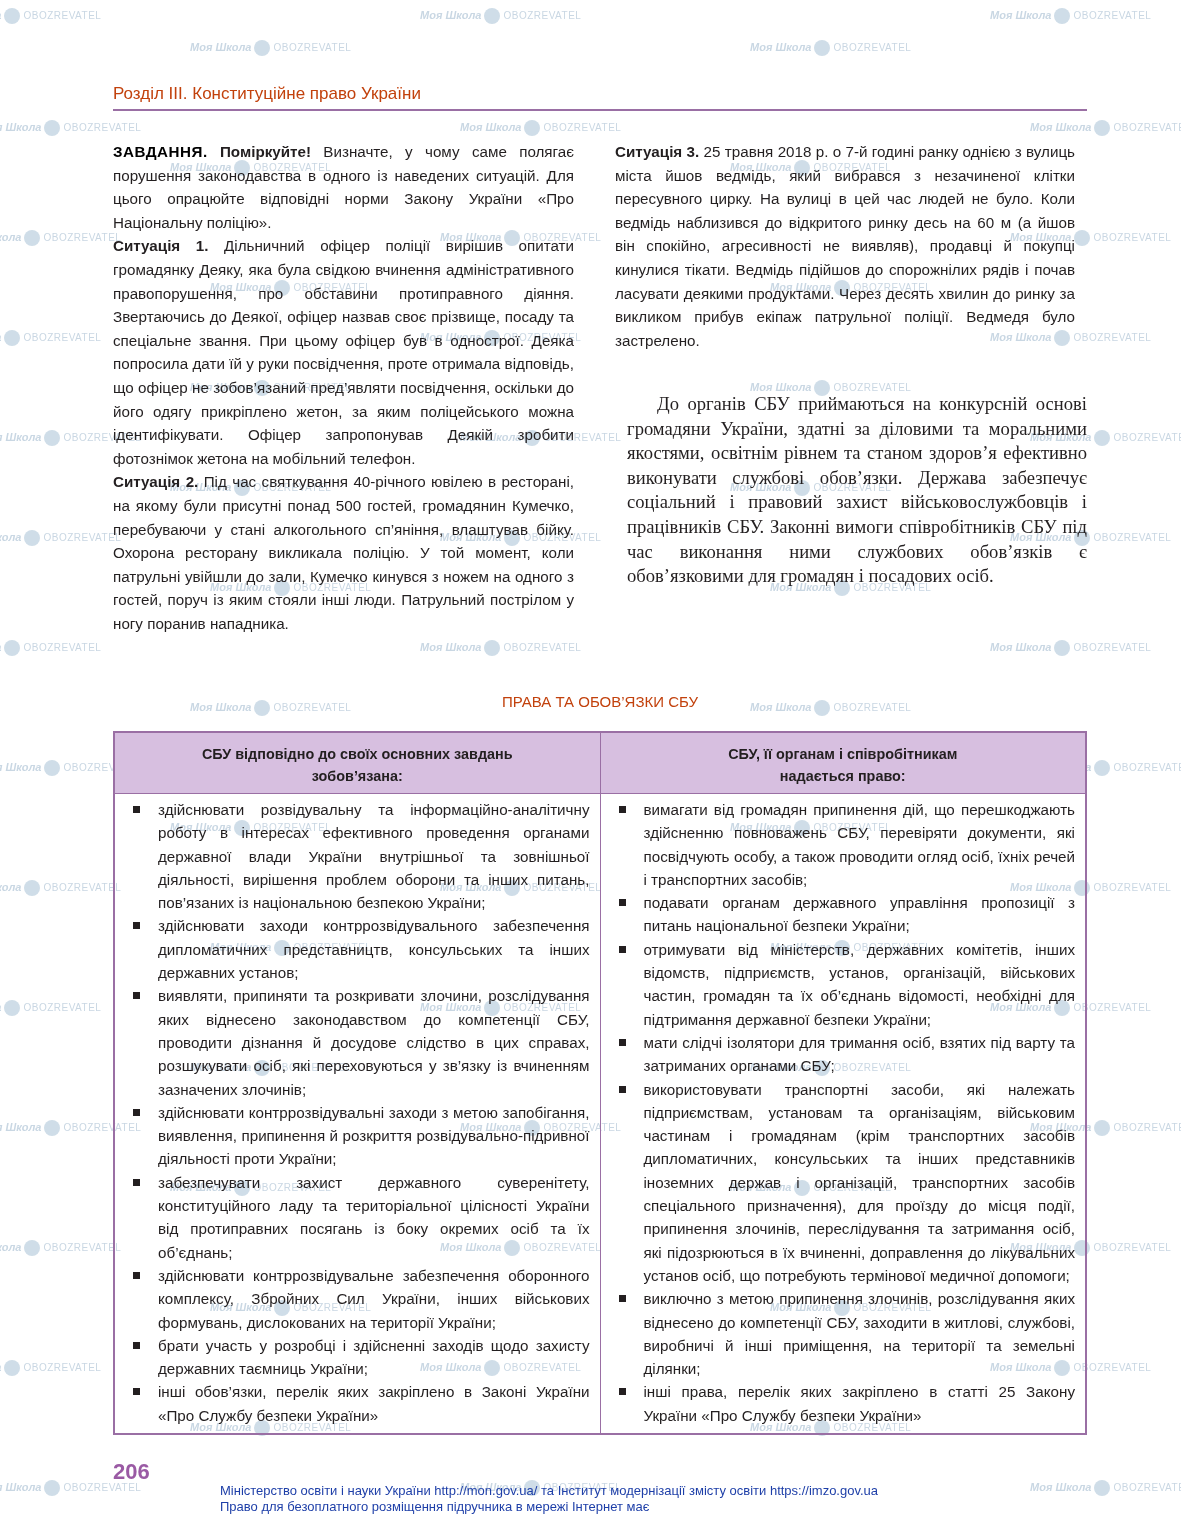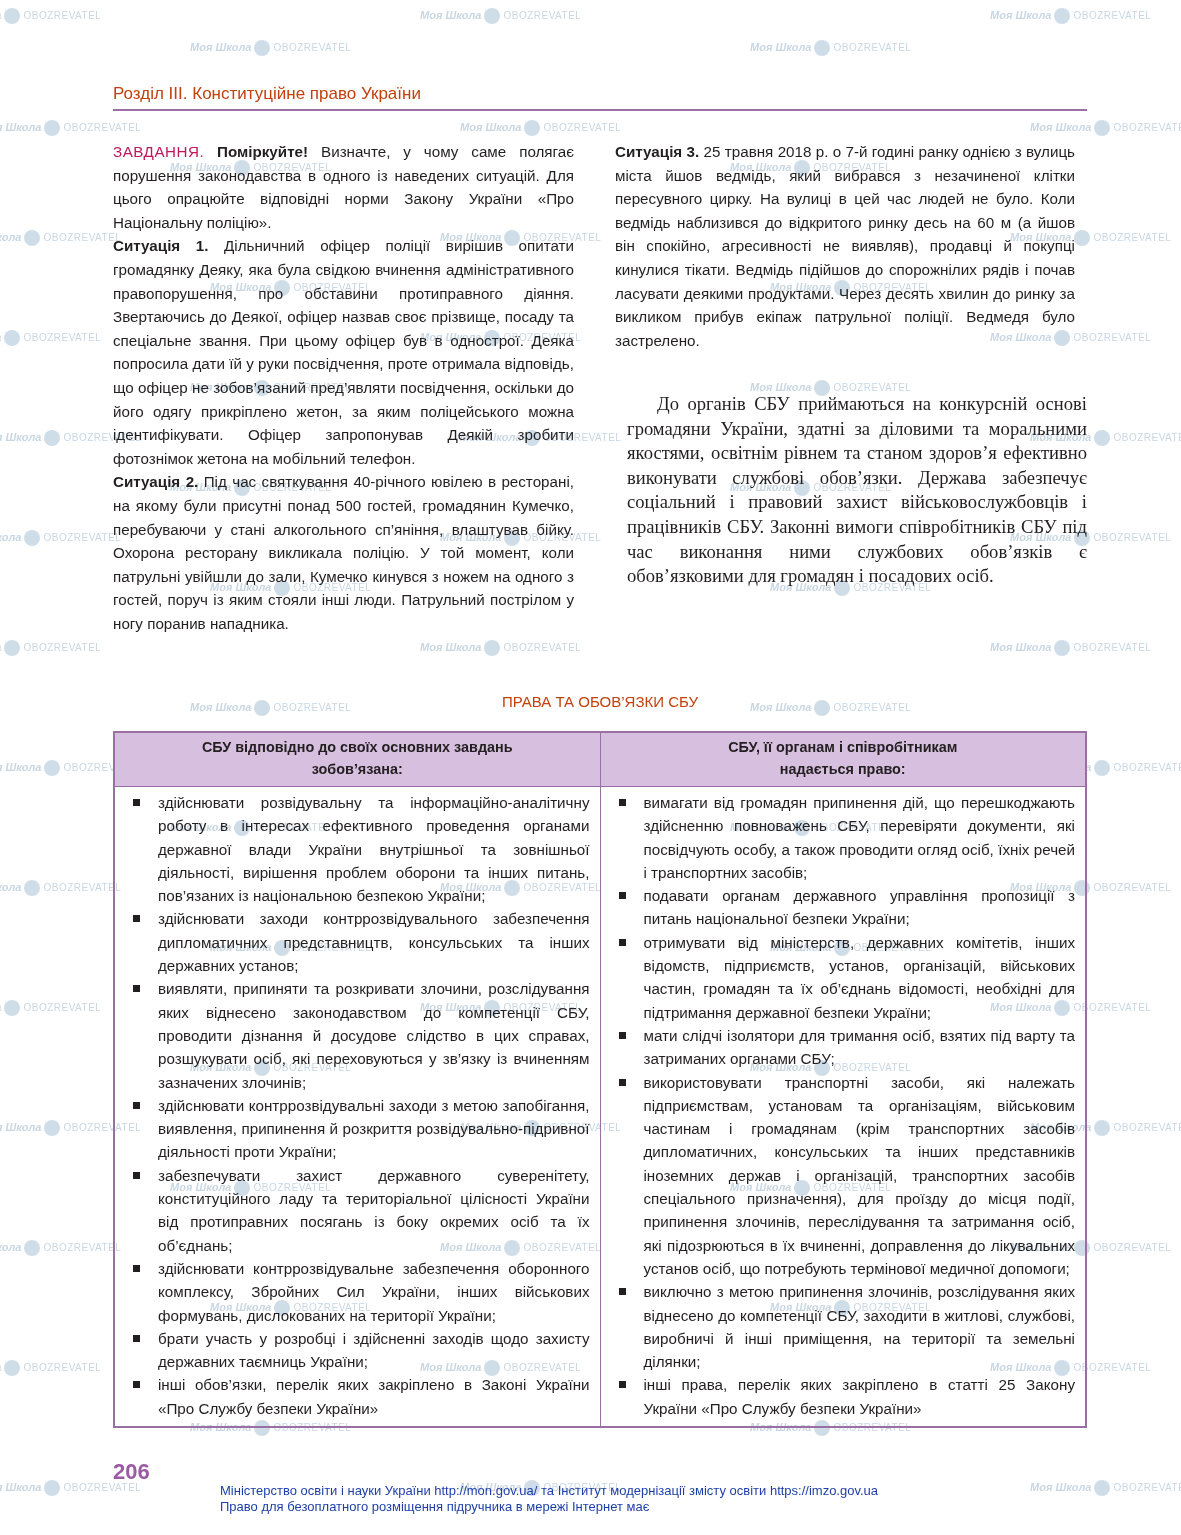--- a/index.html
+++ b/index.html
@@ -10,31 +10,31 @@
   .wm .logo { display: inline-block; width: 16px; height: 16px; border-radius: 50%;
               background: #cfdde8; vertical-align: middle; margin: 0 3px; }
   .wm .ob { font-style: normal; font-weight: normal; letter-spacing: 0.5px; font-size: 10px; }
   .header { position: absolute; left: 113px; top: 84px; width: 974px; height: 25px;
             border-bottom: 2px solid #9a6fa4; }
   .header span { font-size: 17px; color: #c2410c; }
   .col { position: absolute; font-size: 15.2px; line-height: 23.6px; text-align: justify; }
   .col p { margin: 0; }
   .left-col { left: 113px; top: 140px; width: 461px; }
   .right-col { left: 593px; top: 140px; width: 460px; margin-left: 22px; }
-  .task-label { color: #be185d; font-weight: normal; letter-spacing: 0.5px; }
+  .task-label { color: #000000; font-weight: bold; letter-spacing: 0.5px; }
   .b { font-weight: bold; }
   .serif-block { position: absolute; left: 627px; top: 392px; width: 460px;
                  font-family: "Liberation Serif", "DejaVu Serif", serif; font-size: 18.6px;
                  line-height: 24.6px; text-align: justify; text-indent: 30px; color: #231f20; }
   .table-title { position: absolute; left: 113px; top: 693px; width: 974px; text-align: center;
                  font-size: 15px; color: #c2410c; }
   .sbu-table { position: absolute; left: 113px; top: 731px; width: 974px; border-collapse: collapse;
                border: 2px solid #9a6fa4; }
   .sbu-table th { background: #d7bfe0; font-weight: bold; font-size: 14.4px; line-height: 22px;
-                  padding: 3px 8px 6px; border: 1px solid #9a6fa4; text-align: center; vertical-align: top; height: 40px; }
+                  padding: 10px 8px 6px; border: 1px solid #9a6fa4; text-align: center; vertical-align: top; height: 40px; }
   .sbu-table td { vertical-align: top; border: 1px solid #9a6fa4; padding: 4px 10px 6px 10px;
                   font-size: 15.2px; line-height: 23.3px; width: 50%; }
   .sbu-table ul { list-style: none; margin: 0; padding: 0; }
   .sbu-table li { position: relative; padding-left: 33px; text-align: justify; }
   .sbu-table li .bullet { position: absolute; left: 8px; top: 8px; width: 7px; height: 7px; background: #231f20; }
   .page-num { position: absolute; left: 113px; top: 1459px; font-size: 22px; font-weight: bold; color: #9a5aa4; }
   .footer { position: absolute; left: 220px; top: 1483px; font-size: 13px; line-height: 16px; color: #1e3fa8; }
 </style>
 </head>
 <body>

